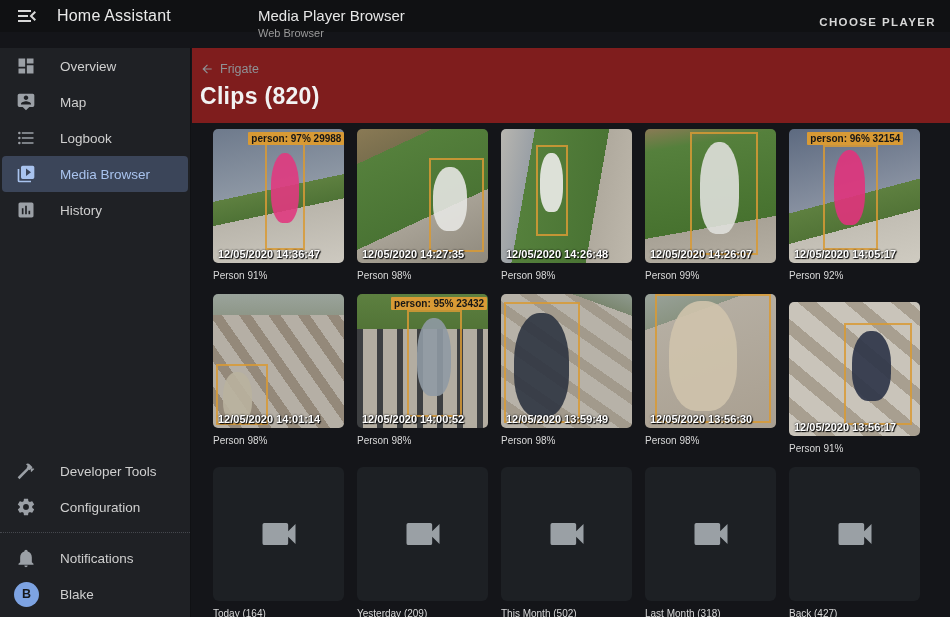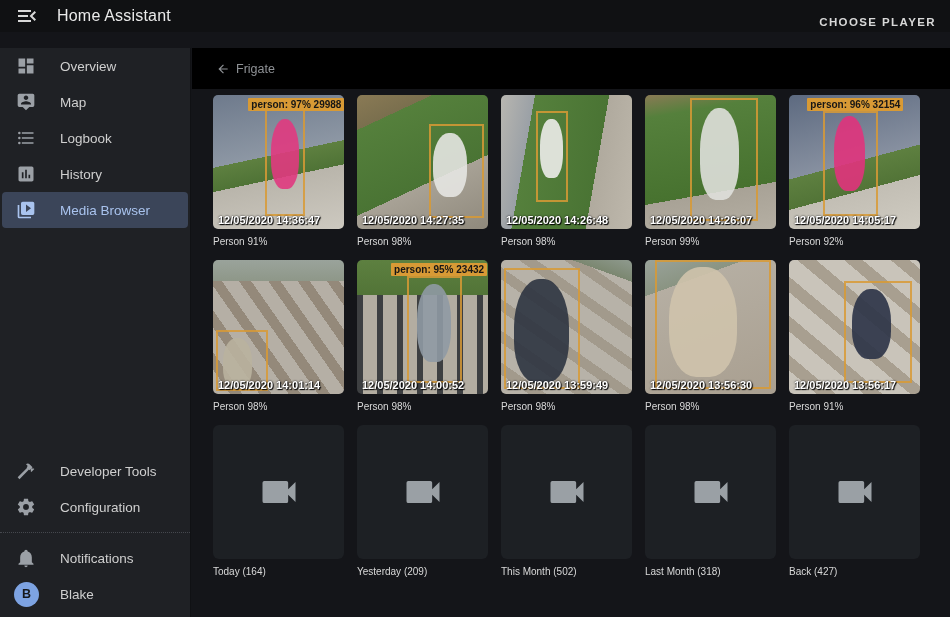--- a/index.html
+++ b/index.html
@@ -43,21 +43,21 @@
   .sidebar-bottom { position:absolute; left:0; right:0; bottom:5px; }
   .divider { border-top:1px dotted #45484e; margin:7px 0; }
   .avatar {
     width:25px; height:25px; border-radius:50%; flex:none;
     margin:0 21px 0 12px; display:flex; align-items:center; justify-content:center;
     color:#15171a; font-size:12.5px; font-weight:700; background:#7da3e2;
   }
 
   
   .content { position:absolute; left:192px; top:48px; right:0; bottom:0; background:#141519; overflow:hidden; }
-  .content-head { background:#000000; padding:14px 16px 13px 24px; }
+  .content-head { background:#7f1d1d; padding:14px 16px 13px 8px; }
   .breadcrumb { display:flex; align-items:center; color:#8f9296; font-size:12.5px; cursor:pointer; }
   .breadcrumb .ic { width:14px; height:14px; margin-right:6px; color:#8f9296; }
   .page-title { margin-top:7px; color:#f2f2f2; font-size:23px; font-weight:700; letter-spacing:.3px; }
 
   .grid {
     padding:6px 10px 0 21px;
     display:grid; grid-template-columns:repeat(5,131px);
     column-gap:13px; row-gap:13px;
   }
   .tile { width:131px; cursor:pointer; }
@@ -88,20 +88,24 @@
 </head>
 <body>
 
 <header class="appbar">
   <span class="menu-btn">
       <svg viewBox="0 0 24 24" width="100%" height="100%">
         <path d="M21,15.61L19.59,17L14.58,12L19.59,7L21,8.39L17.44,12L21,15.61M3,6H16V8H3V6M3,13V11H13V13H3M3,18V16H16V18H3Z"></path>
       </svg>
     </span>
   <span class="app-title">Home Assistant</span>
+  <div class="panel-head">
+    <div class="panel-title">Media Player Browser</div>
+    <div class="panel-subtitle">Web Browser</div>
+  </div>
   <span class="choose-player">CHOOSE PLAYER</span>
 </header>
 
 <nav class="sidebar">
   <div class="nav" id="nav-main">
       <div class="nav-item">
     <span class="ic">
           <svg viewBox="0 0 24 24" width="100%" height="100%">
             <path d="M13,3V9H21V3H13M13,21H21V11H13V21M3,21H11V15H3V21M3,13H11V3H3V13Z"></path>
           </svg>
@@ -117,35 +121,35 @@
     <span class="nav-label">Map</span>
   </div>
       <div class="nav-item">
     <span class="ic">
           <svg viewBox="0 0 24 24" width="100%" height="100%">
             <path d="M7,5H21V7H7V5M7,13V11H21V13H7M4,4.5A1.5,1.5 0 0,1 5.5,6A1.5,1.5 0 0,1 4,7.5A1.5,1.5 0 0,1 2.5,6A1.5,1.5 0 0,1 4,4.5M4,10.5A1.5,1.5 0 0,1 5.5,12A1.5,1.5 0 0,1 4,13.5A1.5,1.5 0 0,1 2.5,12A1.5,1.5 0 0,1 4,10.5M7,19V17H21V19H7M4,16.5A1.5,1.5 0 0,1 5.5,18A1.5,1.5 0 0,1 4,19.5A1.5,1.5 0 0,1 2.5,18A1.5,1.5 0 0,1 4,16.5Z"></path>
           </svg>
         </span>
     <span class="nav-label">Logbook</span>
   </div>
+      <div class="nav-item selected">
+    <span class="ic">
+          <svg viewBox="0 0 24 24" width="100%" height="100%">
+            <path d="M4,6H2V20A2,2 0 0,0 4,22H18V20H4V6M20,2H8A2,2 0 0,0 6,4V16A2,2 0 0,0 8,18H20A2,2 0 0,0 22,16V4A2,2 0 0,0 20,2M12,14.5V5.5L18,10L12,14.5Z"></path>
+          </svg>
+        </span>
+    <span class="nav-label">Media Browser</span>
+  </div>
       <div class="nav-item">
     <span class="ic">
           <svg viewBox="0 0 24 24" width="100%" height="100%">
             <path d="M19,3H5C3.9,3 3,3.9 3,5V19C3,20.1 3.9,21 5,21H19C20.1,21 21,20.1 21,19V5C21,3.9 20.1,3 19,3M9,17H7V10H9V17M13,17H11V7H13V17M17,17H15V13H17V17Z"></path>
           </svg>
         </span>
     <span class="nav-label">History</span>
-  </div>
-      <div class="nav-item selected">
-    <span class="ic">
-          <svg viewBox="0 0 24 24" width="100%" height="100%">
-            <path d="M4,6H2V20A2,2 0 0,0 4,22H18V20H4V6M20,2H8A2,2 0 0,0 6,4V16A2,2 0 0,0 8,18H20A2,2 0 0,0 22,16V4A2,2 0 0,0 20,2M12,14.5V5.5L18,10L12,14.5Z"></path>
-          </svg>
-        </span>
-    <span class="nav-label">Media Browser</span>
   </div>
     </div>
   <div class="sidebar-bottom">
     <div id="nav-secondary">
         <div class="nav-item">
     <span class="ic">
             <svg viewBox="0 0 24 24" width="100%" height="100%">
               <path d="M2,19.63L13.43,8.2L12.72,7.5L14.14,6.07L12,3.89C13.2,2.7 15.09,2.7 16.27,3.89L19.87,7.5L18.45,8.91H21.29L22,9.62L18.45,13.21L17.74,12.5V9.62L16.27,11.04L15.56,10.33L4.13,21.76L2,19.63Z"></path>
             </svg>
           </span>
@@ -179,20 +183,21 @@
 <main class="content">
   <div class="content-head">
     <div class="breadcrumb">
       <span class="ic">
           <svg viewBox="0 0 24 24" width="100%" height="100%">
             <path d="M20,11V13H8L13.5,18.5L12.08,19.92L4.16,12L12.08,4.08L13.5,5.5L8,11H20Z"></path>
           </svg>
         </span>
       <span>Frigate</span>
     </div>
+    <div class="page-title">Clips (820)</div>
   </div>
   <div class="grid" id="grid">
       <div class="tile">
     <div class="thumb" style="background: linear-gradient(168deg, rgb(110, 122, 140) 0%, rgb(141, 151, 164) 45%, rgb(94, 128, 64) 45%, rgb(79, 115, 54) 60%, rgb(185, 181, 171) 60%, rgb(205, 201, 192) 100%);">
       <span class="ts">12/05/2020 14:36:47</span>
     <div class="fig" style="background: rgb(224, 58, 128); left: 44%; top: 18%; width: 22%; height: 52%;"></div>
           <div class="bbox" style="left: 40%; top: 8%; width: 30%; height: 82%;"></div>
           <span class="chip" style="left: 27%;">person: 97% 29988</span>
         </div>
     <div class="cap">Person 91%</div>
@@ -257,21 +262,21 @@
   </div>
       <div class="tile">
     <div class="thumb" style="background: linear-gradient(160deg, rgb(154, 163, 155) 0%, rgb(138, 148, 130) 20%, rgb(181, 174, 162) 20%, rgb(169, 159, 144) 100%);">
       <span class="ts">12/05/2020 13:56:30</span>
     <div class="fig" style="background: rgb(207, 195, 172); left: 18%; top: 5%; width: 52%; height: 82%;"></div>
           <div class="bbox" style="left: 8%; top: 0%; width: 88%; height: 96%;"></div>
         </div>
     <div class="cap">Person 98%</div>
   </div>
       <div class="tile">
-    <div class="thumb" style="background: repeating-linear-gradient(40deg, rgb(201, 196, 186) 0px, rgb(201, 196, 186) 18px, rgb(168, 159, 144) 18px, rgb(168, 159, 144) 30px);">
+    <div class="thumb" style="background: repeating-linear-gradient(40deg, rgb(201, 196, 186) 0px, rgb(201, 196, 186) 18px, rgb(168, 159, 144) 18px, rgb(168, 159, 144) 30px); margin-top: 8px;">
       <span class="ts">12/05/2020 13:56:17</span>
     <div class="fig" style="background: rgb(43, 51, 71); left: 48%; top: 22%; width: 30%; height: 52%;"></div>
           <div class="bbox" style="left: 42%; top: 16%; width: 52%; height: 76%;"></div>
         </div>
     <div class="cap">Person 91%</div>
   </div>
       <div class="tile">
     <div class="folder-thumb">
       <span class="video-ic">
             <svg viewBox="0 0 24 24" width="100%" height="100%">

